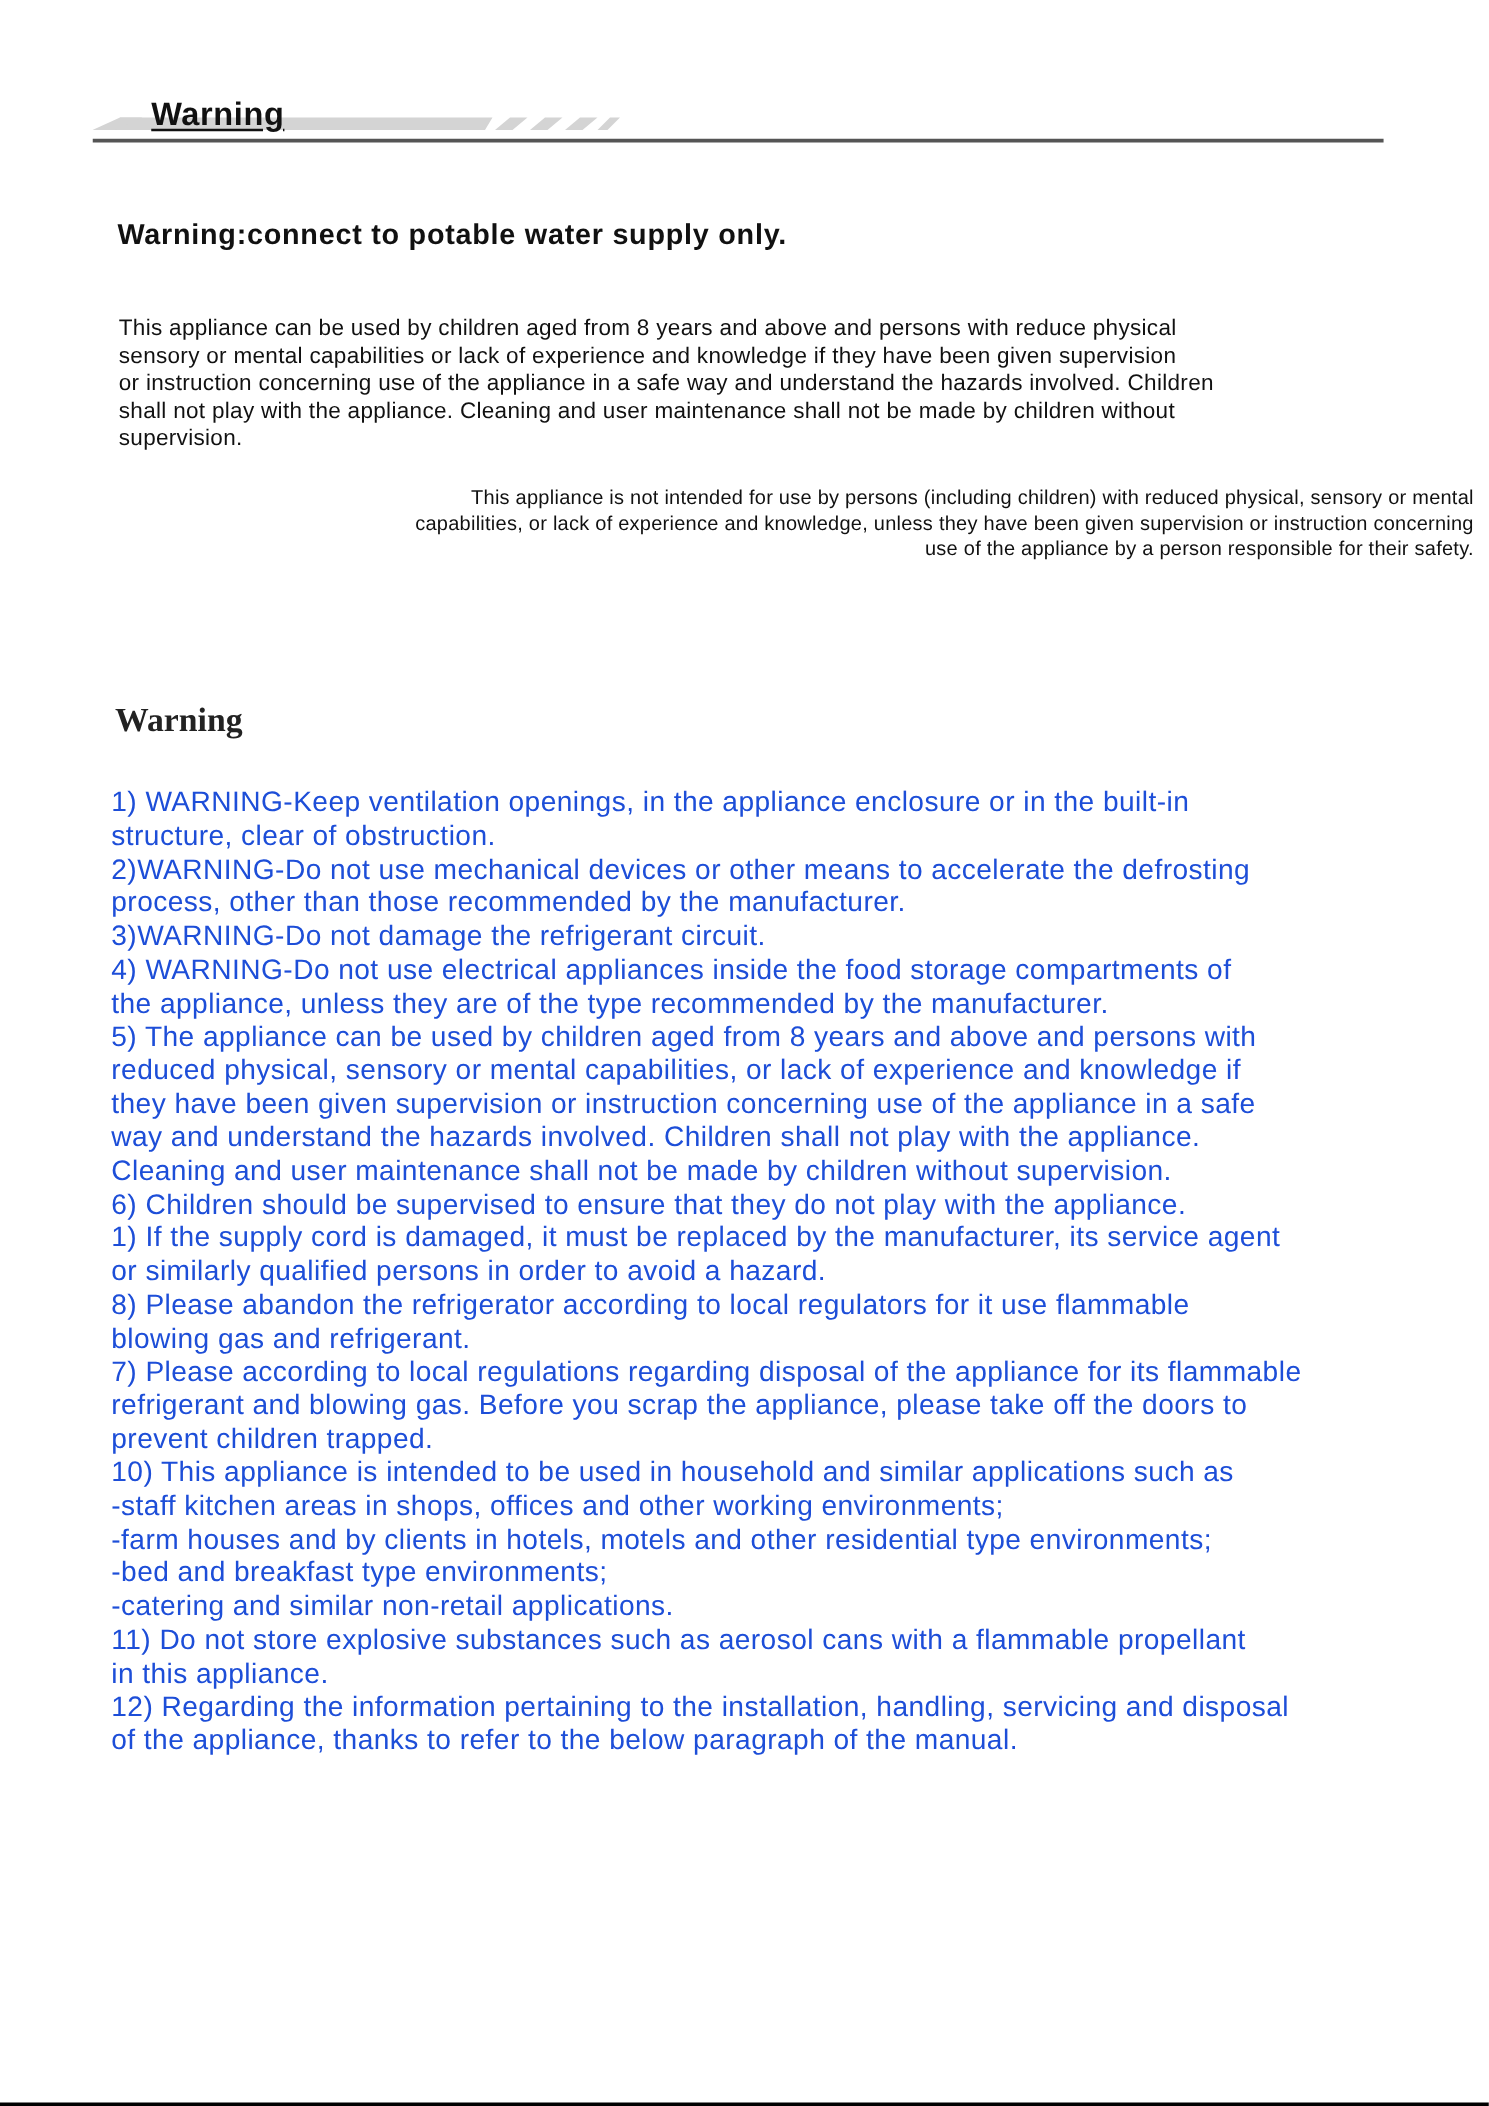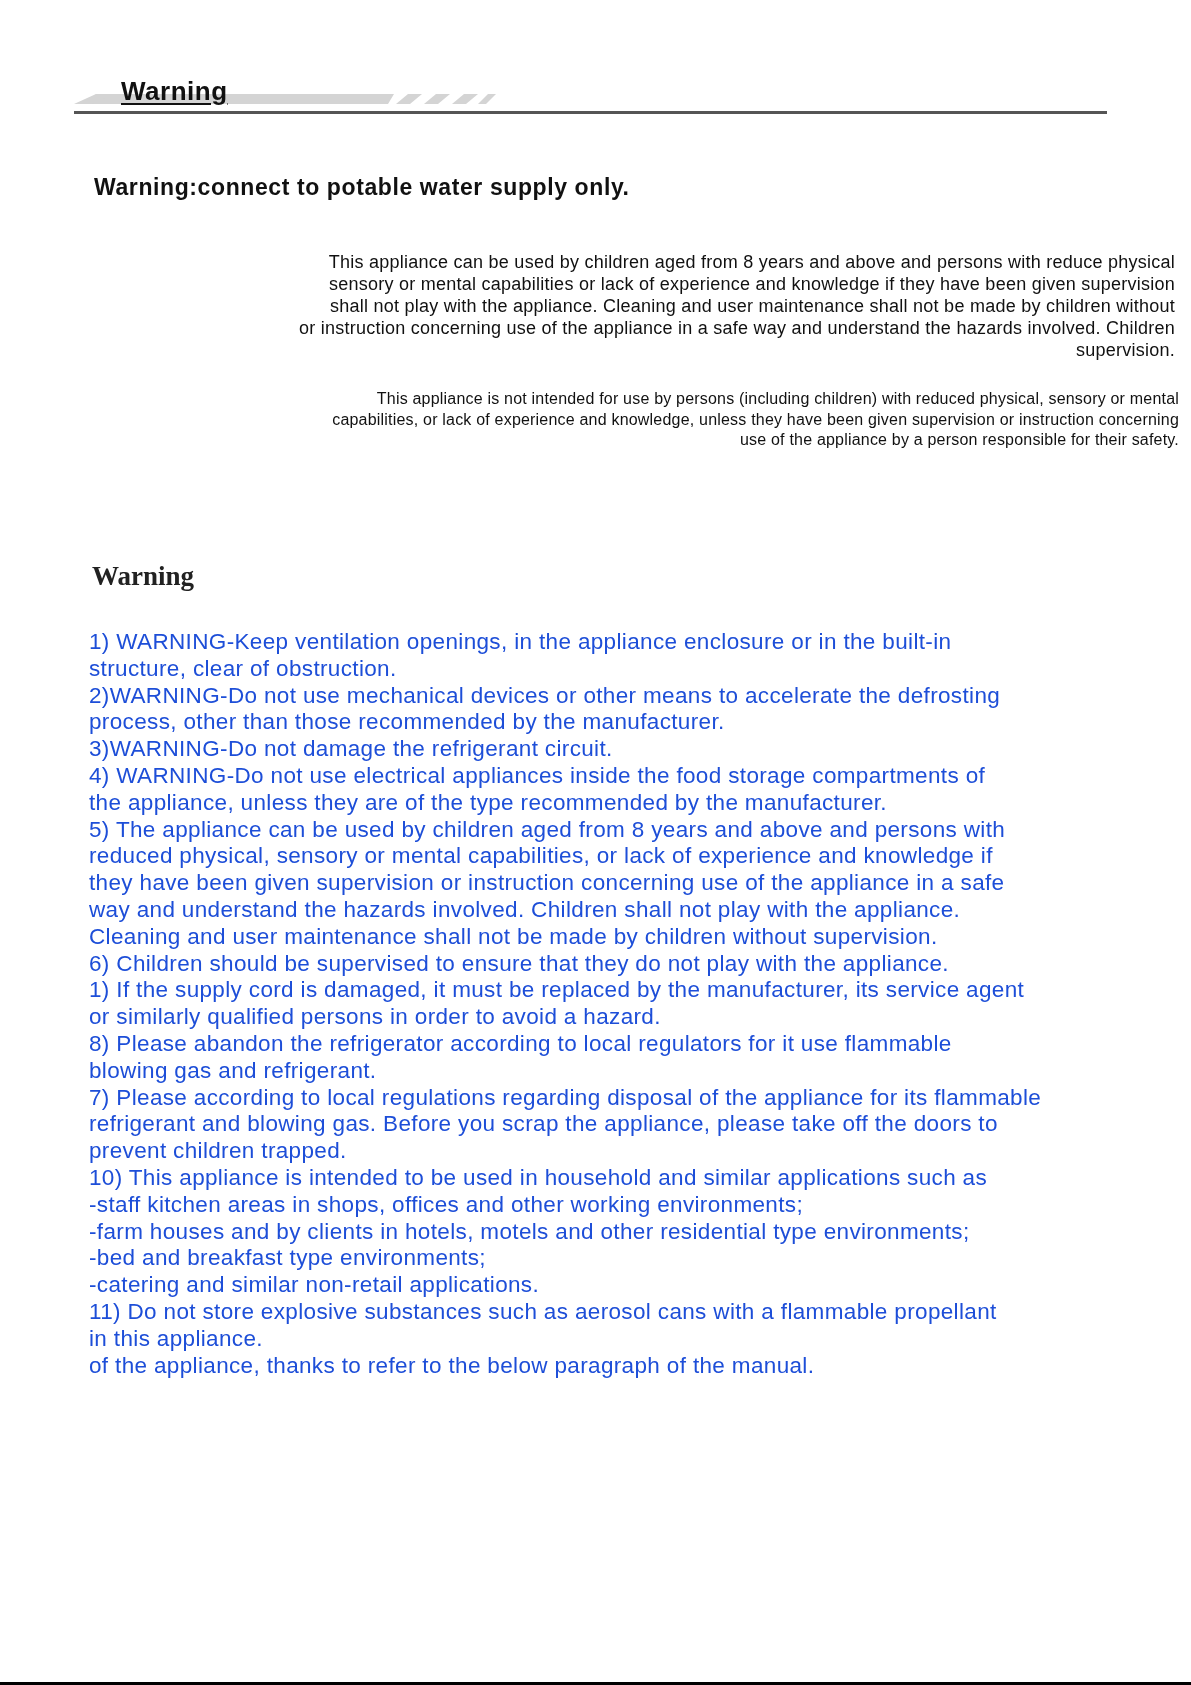--- a/index.html
+++ b/index.html
@@ -16,21 +16,21 @@
 
   .h-potable {
     position: absolute; left: 94px; top: 174px;
     font-family: "Liberation Sans", sans-serif; font-weight: bold; font-size: 23px;
     letter-spacing: 0.6px; color: #111; margin: 0;
   }
 
   .para1 {
     position: absolute; left: 95px; top: 251px; width: 1080px;
     font-family: "Liberation Sans", sans-serif; font-size: 18px; line-height: 22px;
-    letter-spacing: 0.25px; color: #111; margin: 0; white-space: nowrap; text-align: right;
+    letter-spacing: 0.25px; color: #111; margin: 0; white-space: nowrap;
   }
   .para2 {
     position: absolute; left: 99px; top: 389px; width: 1080px;
     font-family: "Liberation Sans", sans-serif; font-size: 16px; line-height: 20.5px;
     letter-spacing: 0.2px; color: #111; margin: 0; white-space: nowrap; text-align: right;
   }
   .line { display: block; }
 
   .h-warning2 {
     position: absolute; left: 92px; top: 561px;
@@ -59,22 +59,22 @@
     <rect x="0" y="37" width="1033" height="3" fill="#555555"></rect>
   </svg>
   <span class="header-title">Warning</span>
 </div>
 
 <h2 class="h-potable">Warning:connect to potable water supply only.</h2>
 
 <p class="para1">
   <span class="line">This appliance can be used by children aged from 8 years and above and persons with reduce physical</span>
   <span class="line">sensory or mental capabilities or lack of experience and knowledge if they have been given supervision</span>
+  <span class="line">or instruction concerning use of the appliance in a safe way and understand the hazards involved. Children</span>
   <span class="line">shall not play with the appliance. Cleaning and user maintenance shall not be made by children without</span>
-  <span class="line">or instruction concerning use of the appliance in a safe way and understand the hazards involved. Children</span>
   <span class="line">supervision.</span>
 </p>
 
 <p class="para2">
   <span class="line">This appliance is not intended for use by persons (including children) with reduced physical, sensory or mental</span>
   <span class="line">capabilities, or lack of experience and knowledge, unless they have been given supervision or instruction concerning</span>
   <span class="line">use of the appliance by a person responsible for their safety.</span>
 </p>
 
 <h2 class="h-warning2">Warning</h2>
@@ -100,16 +100,17 @@
   <span class="line">7) Please according to local regulations regarding disposal of the appliance for its flammable</span>
   <span class="line">refrigerant and blowing gas. Before you scrap the appliance, please take off the doors to</span>
   <span class="line">prevent children trapped.</span>
   <span class="line">10) This appliance is intended to be used in household and similar applications such as</span>
   <span class="line">-staff kitchen areas in shops, offices and other working environments;</span>
   <span class="line">-farm houses and by clients in hotels, motels and other residential type environments;</span>
   <span class="line">-bed and breakfast type environments;</span>
   <span class="line">-catering and similar non-retail applications.</span>
   <span class="line">11) Do not store explosive substances such as aerosol cans with a flammable propellant</span>
   <span class="line">in this appliance.</span>
+  <span class="line">12) Regarding the information pertaining to the installation, handling, servicing and disposal</span>
   <span class="line">of the appliance, thanks to refer to the below paragraph of the manual.</span>
 </div>
 
 <div class="bottom-bar"></div>
 
 </body></html>

